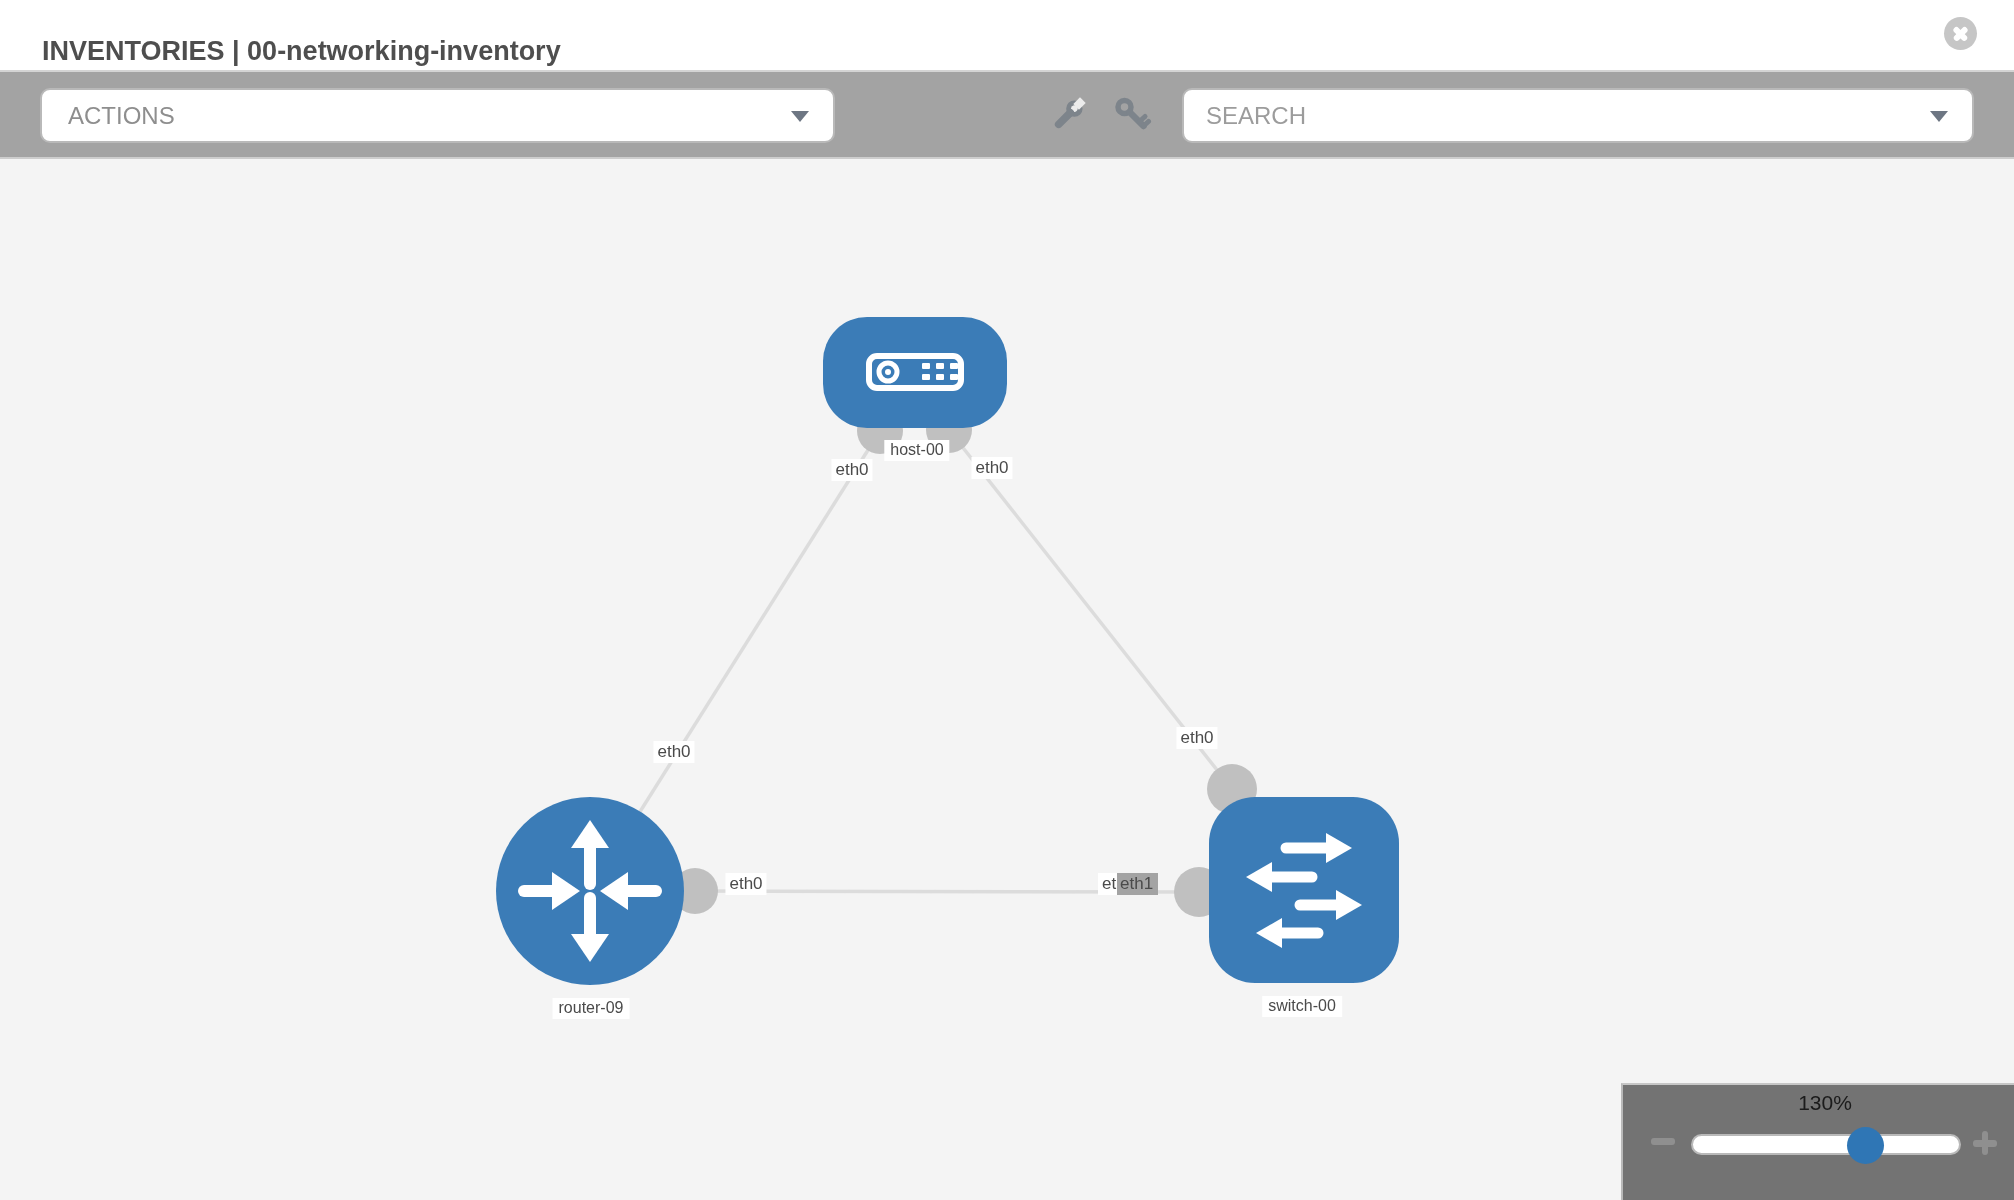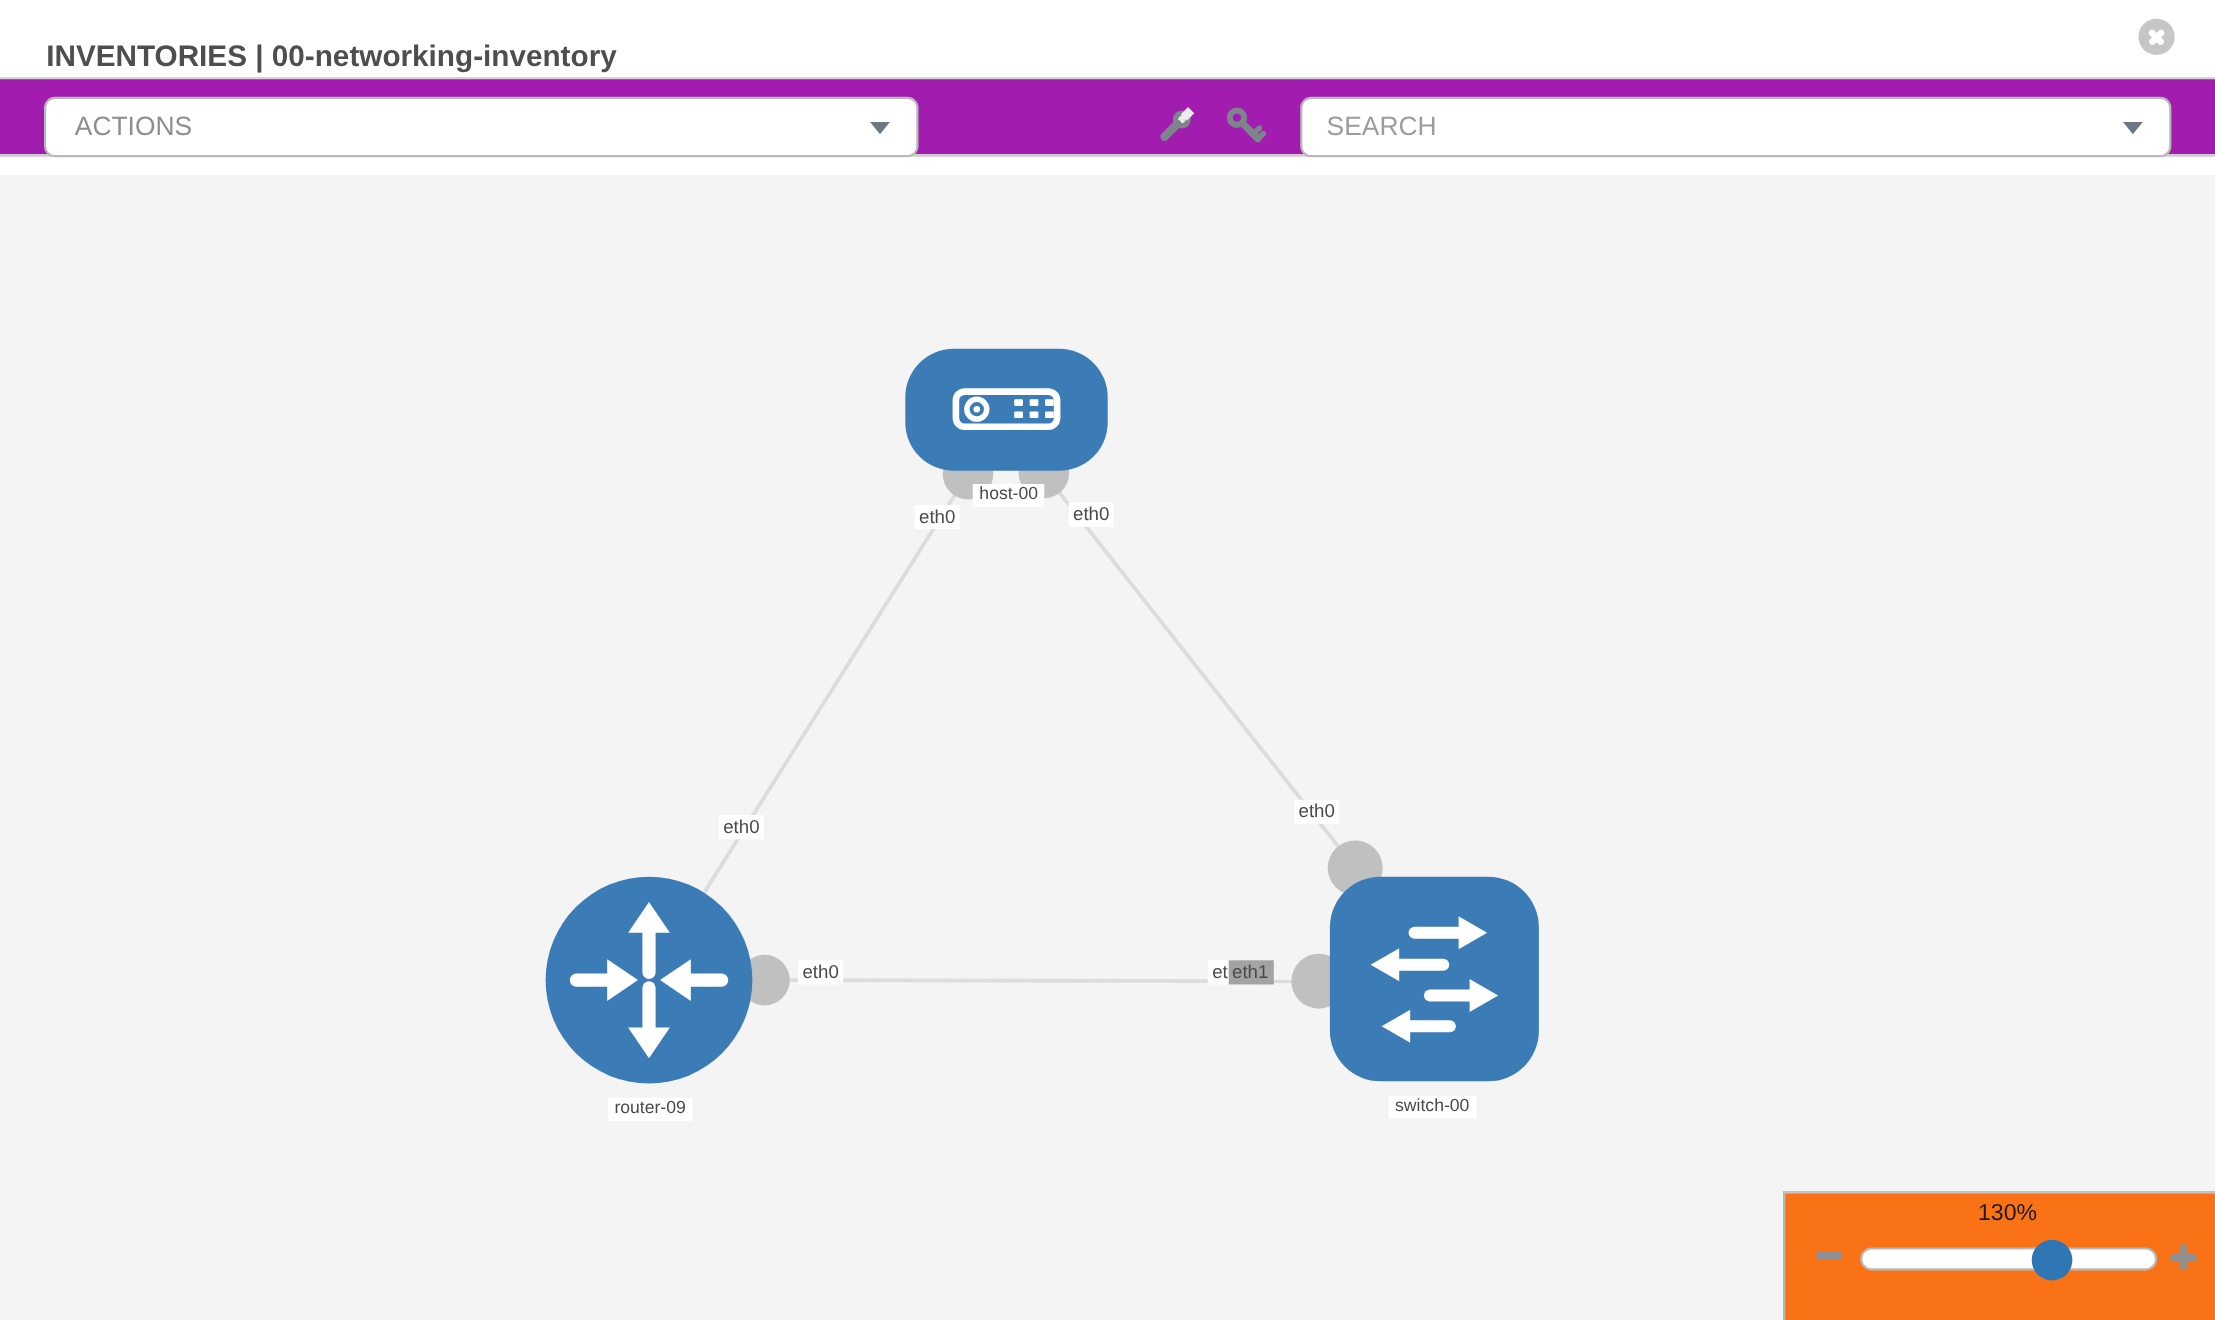--- a/index.html
+++ b/index.html
@@ -11,21 +11,21 @@
             border-bottom:2px solid #d4d4d4; z-index:20; }
   .title { position:absolute; left:42px; top:0; line-height:70px; font-size:27px; font-weight:bold;
            color:#4e4e4e;margin-top:16px; }
   .close-btn { position:absolute; left:1944px; top:17px; width:33px; height:33px; border-radius:50%;
                background:#c6c6c6; cursor:pointer; }
   .close-btn .bar { position:absolute; left:8px; top:14px; width:17px; height:5.5px; border-radius:3px; background:#fff; }
   .close-btn .bar.b1 { transform:rotate(45deg); }
   .close-btn .bar.b2 { transform:rotate(-45deg); }
 
   
-  .toolbar { position:absolute; left:0; top:72px; width:2014px; height:70px; background:#a21caf;
+  .toolbar { position:absolute; left:0; top:72px; width:2014px; height:87px; background:#a3a3a3;
              border-bottom:2px solid #cdcdcd; z-index:20;text-decoration:underline; }
   .dropdown { position:absolute; top:16px; height:55px; background:#fff; border:2px solid #b9b9b9;
               border-radius:10px; }
   .dd-actions { left:40px;  width:795px; }
   .dd-search  { left:1182px; width:792px; }
   .dd-label { position:absolute; left:26px; top:0; line-height:51px; font-size:24px; color:#8e8e8e; }
   .caret { position:absolute; right:24px; top:21px; width:0; height:0;
            border-left:9px solid transparent; border-right:9px solid transparent;
            border-top:11px solid #6d7683; }
   .search-input { position:absolute; left:0; top:0; width:100%; height:51px; border:none; outline:none;
@@ -51,21 +51,21 @@
   .if-host-left    { left:852px;  top:459px; }
   .if-host-right   { left:992px;  top:457px; }
   .if-router-top   { left:674px;  top:741px; }
   .if-router-right { left:746px;  top:873px; }
   .if-switch-top   { left:1197px; top:727px; }
   .if-switch-left  { left:1098px; top:873px; transform:none; padding:0; background:transparent; }
   .if-switch-left .under { display:inline-block; background:#fff; padding:1px 4px; }
   .if-switch-left .over  { position:absolute; left:19px; top:0; background:#a3a3a3; padding:1px 5px 1px 3px; }
 
   
-  .zoom-panel { position:absolute; left:1621px; top:1083px; width:393px; height:117px; background:#f97316;
+  .zoom-panel { position:absolute; left:1621px; top:1083px; width:393px; height:117px; background:#737373;
                 border-top:2px solid #c6c6c6; border-left:2px solid #b9b9b9; z-index:10; }
   .zoom-level { position:absolute; left:202px; top:6px; transform:translateX(-50%); font-size:21px; color:#1b1b1b; }
   .zoom-minus { position:absolute; left:28px; top:53px; width:24px; height:6.5px; border-radius:3px;
                 background:#8f8f8f; cursor:pointer; }
   .zoom-track { position:absolute; left:68px; top:49px; width:270px; height:21px; background:#fff;
                 border:2px solid #b9b9b9; border-radius:12px; cursor:pointer; }
   .zoom-knob  { position:absolute; left:224px; top:42px; width:37px; height:37px; border-radius:50%;
                 background:#2f76b5; cursor:pointer; }
   .zoom-plus  { position:absolute; left:350px; top:46px; width:24px; height:24px; cursor:pointer; }
   .zoom-plus .h { position:absolute; left:0; top:9px; width:24px; height:6.5px; border-radius:3px; background:#8f8f8f; }

